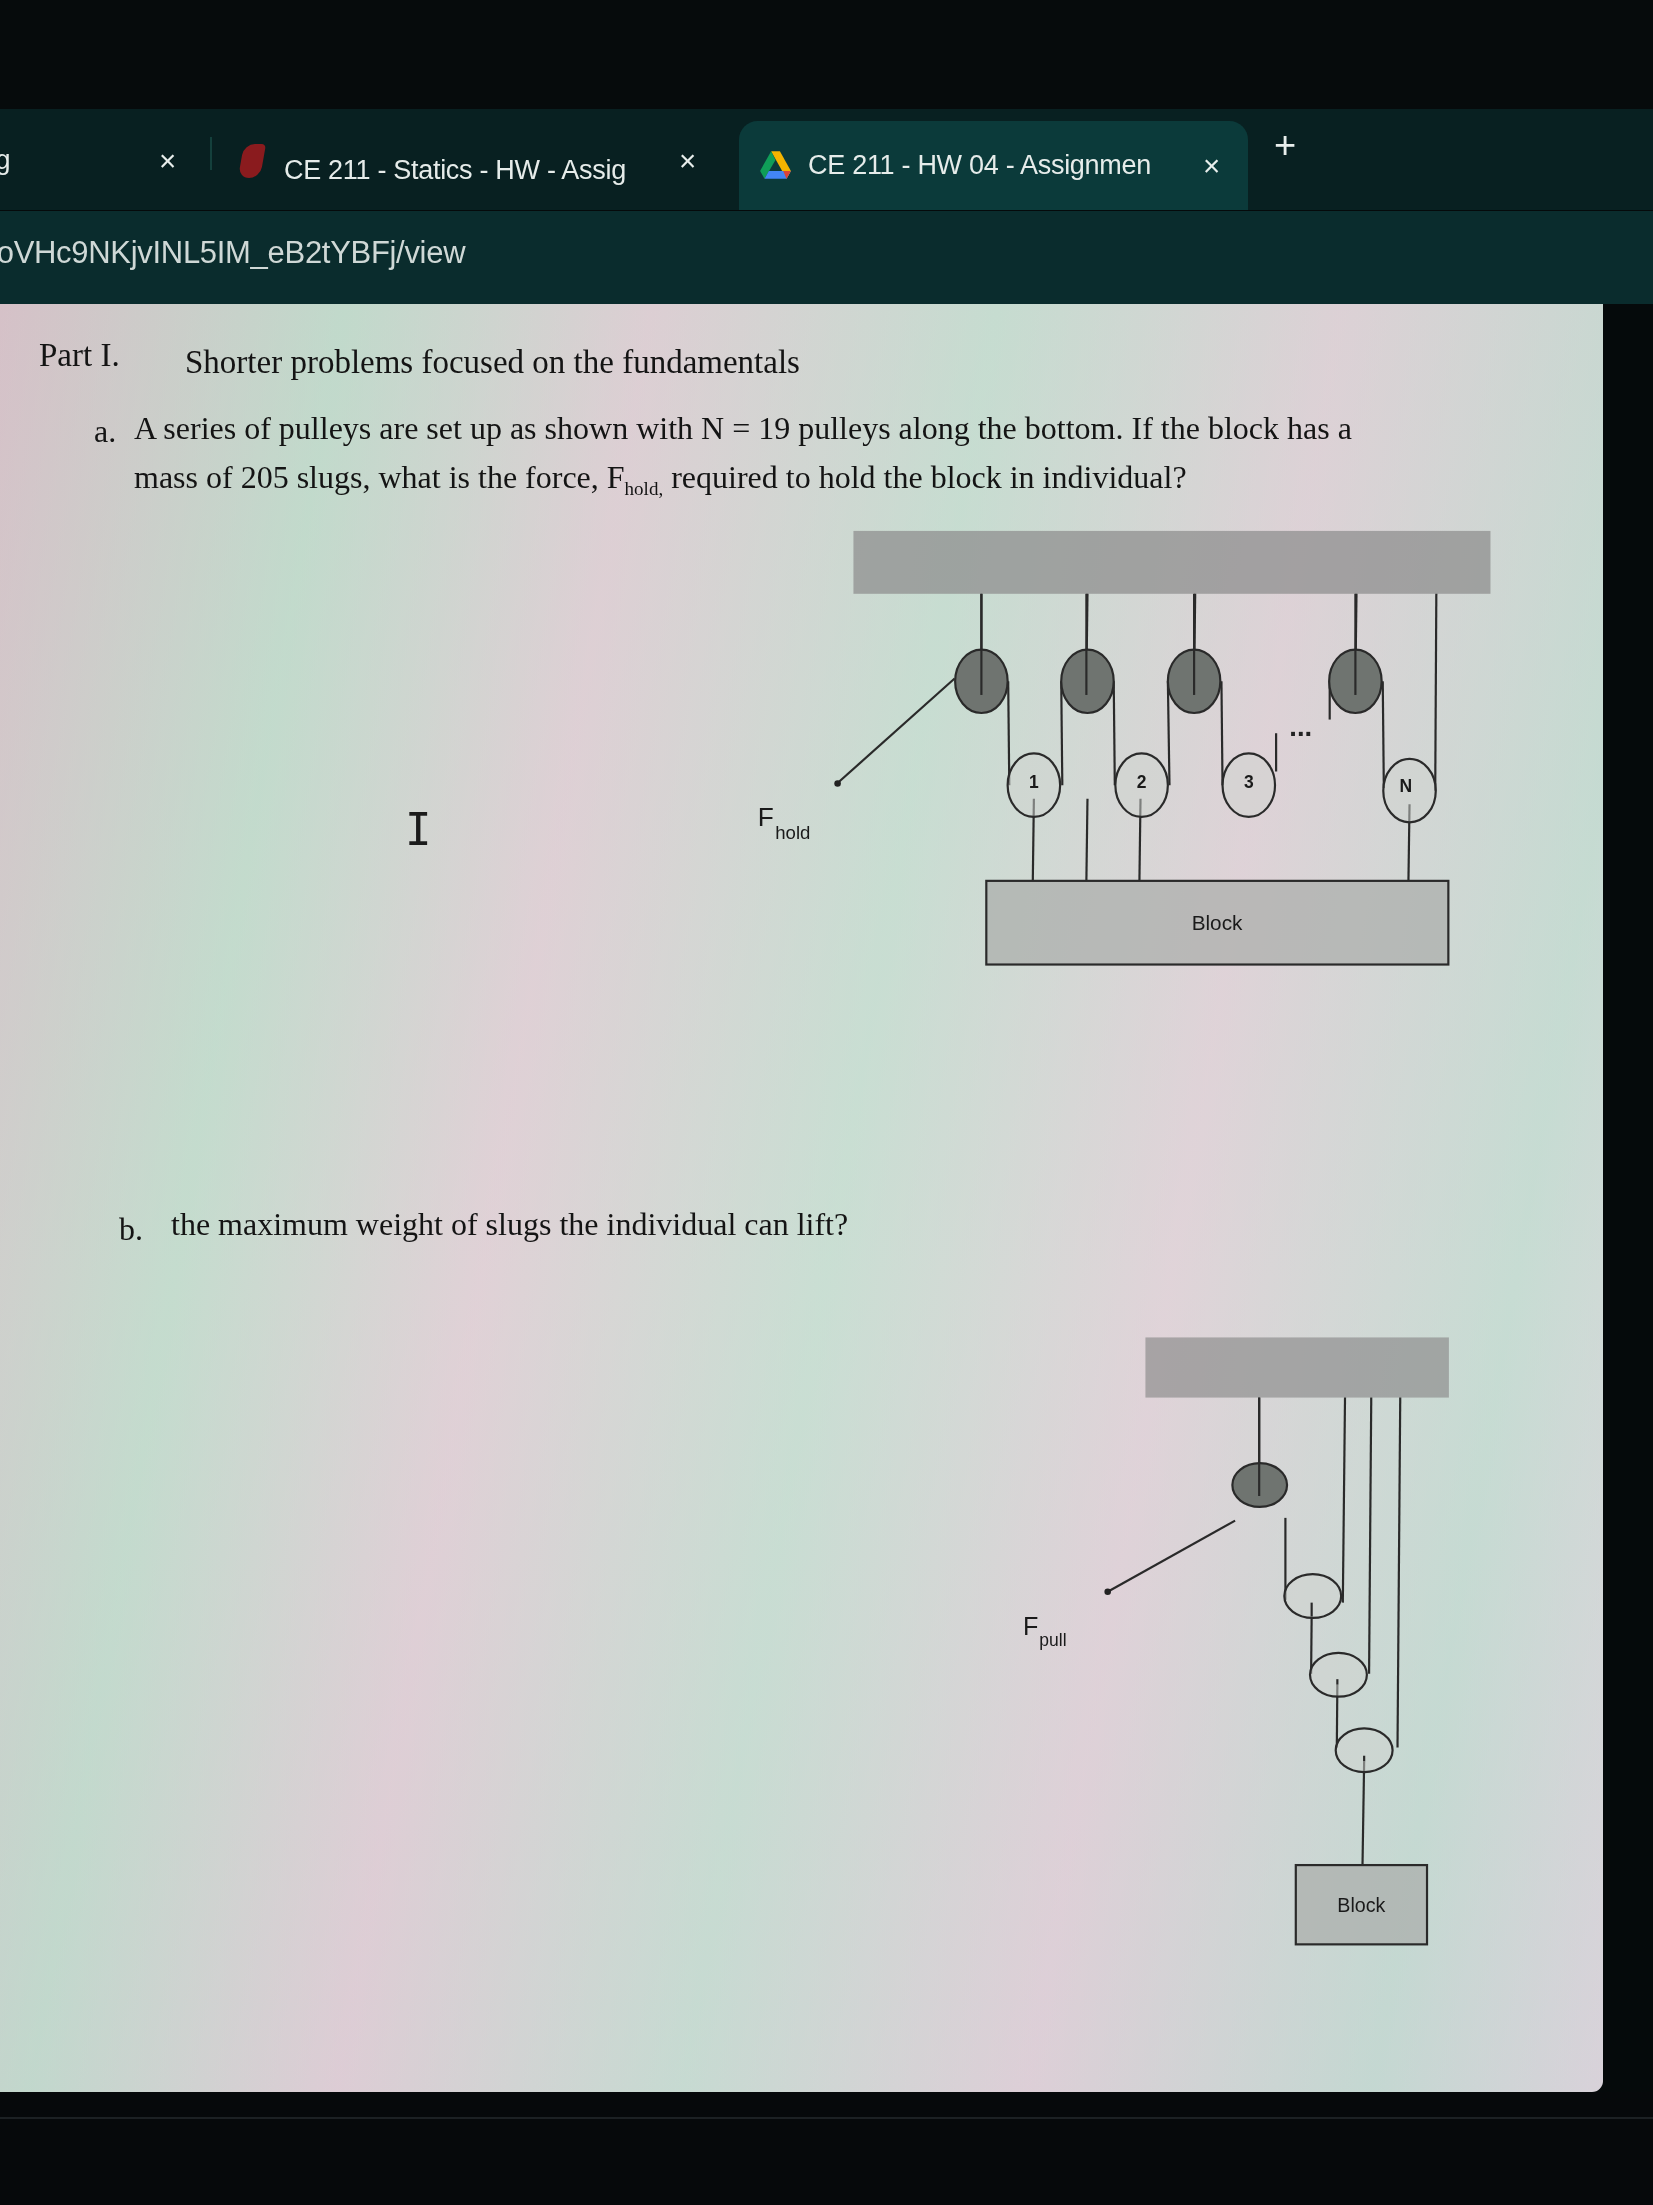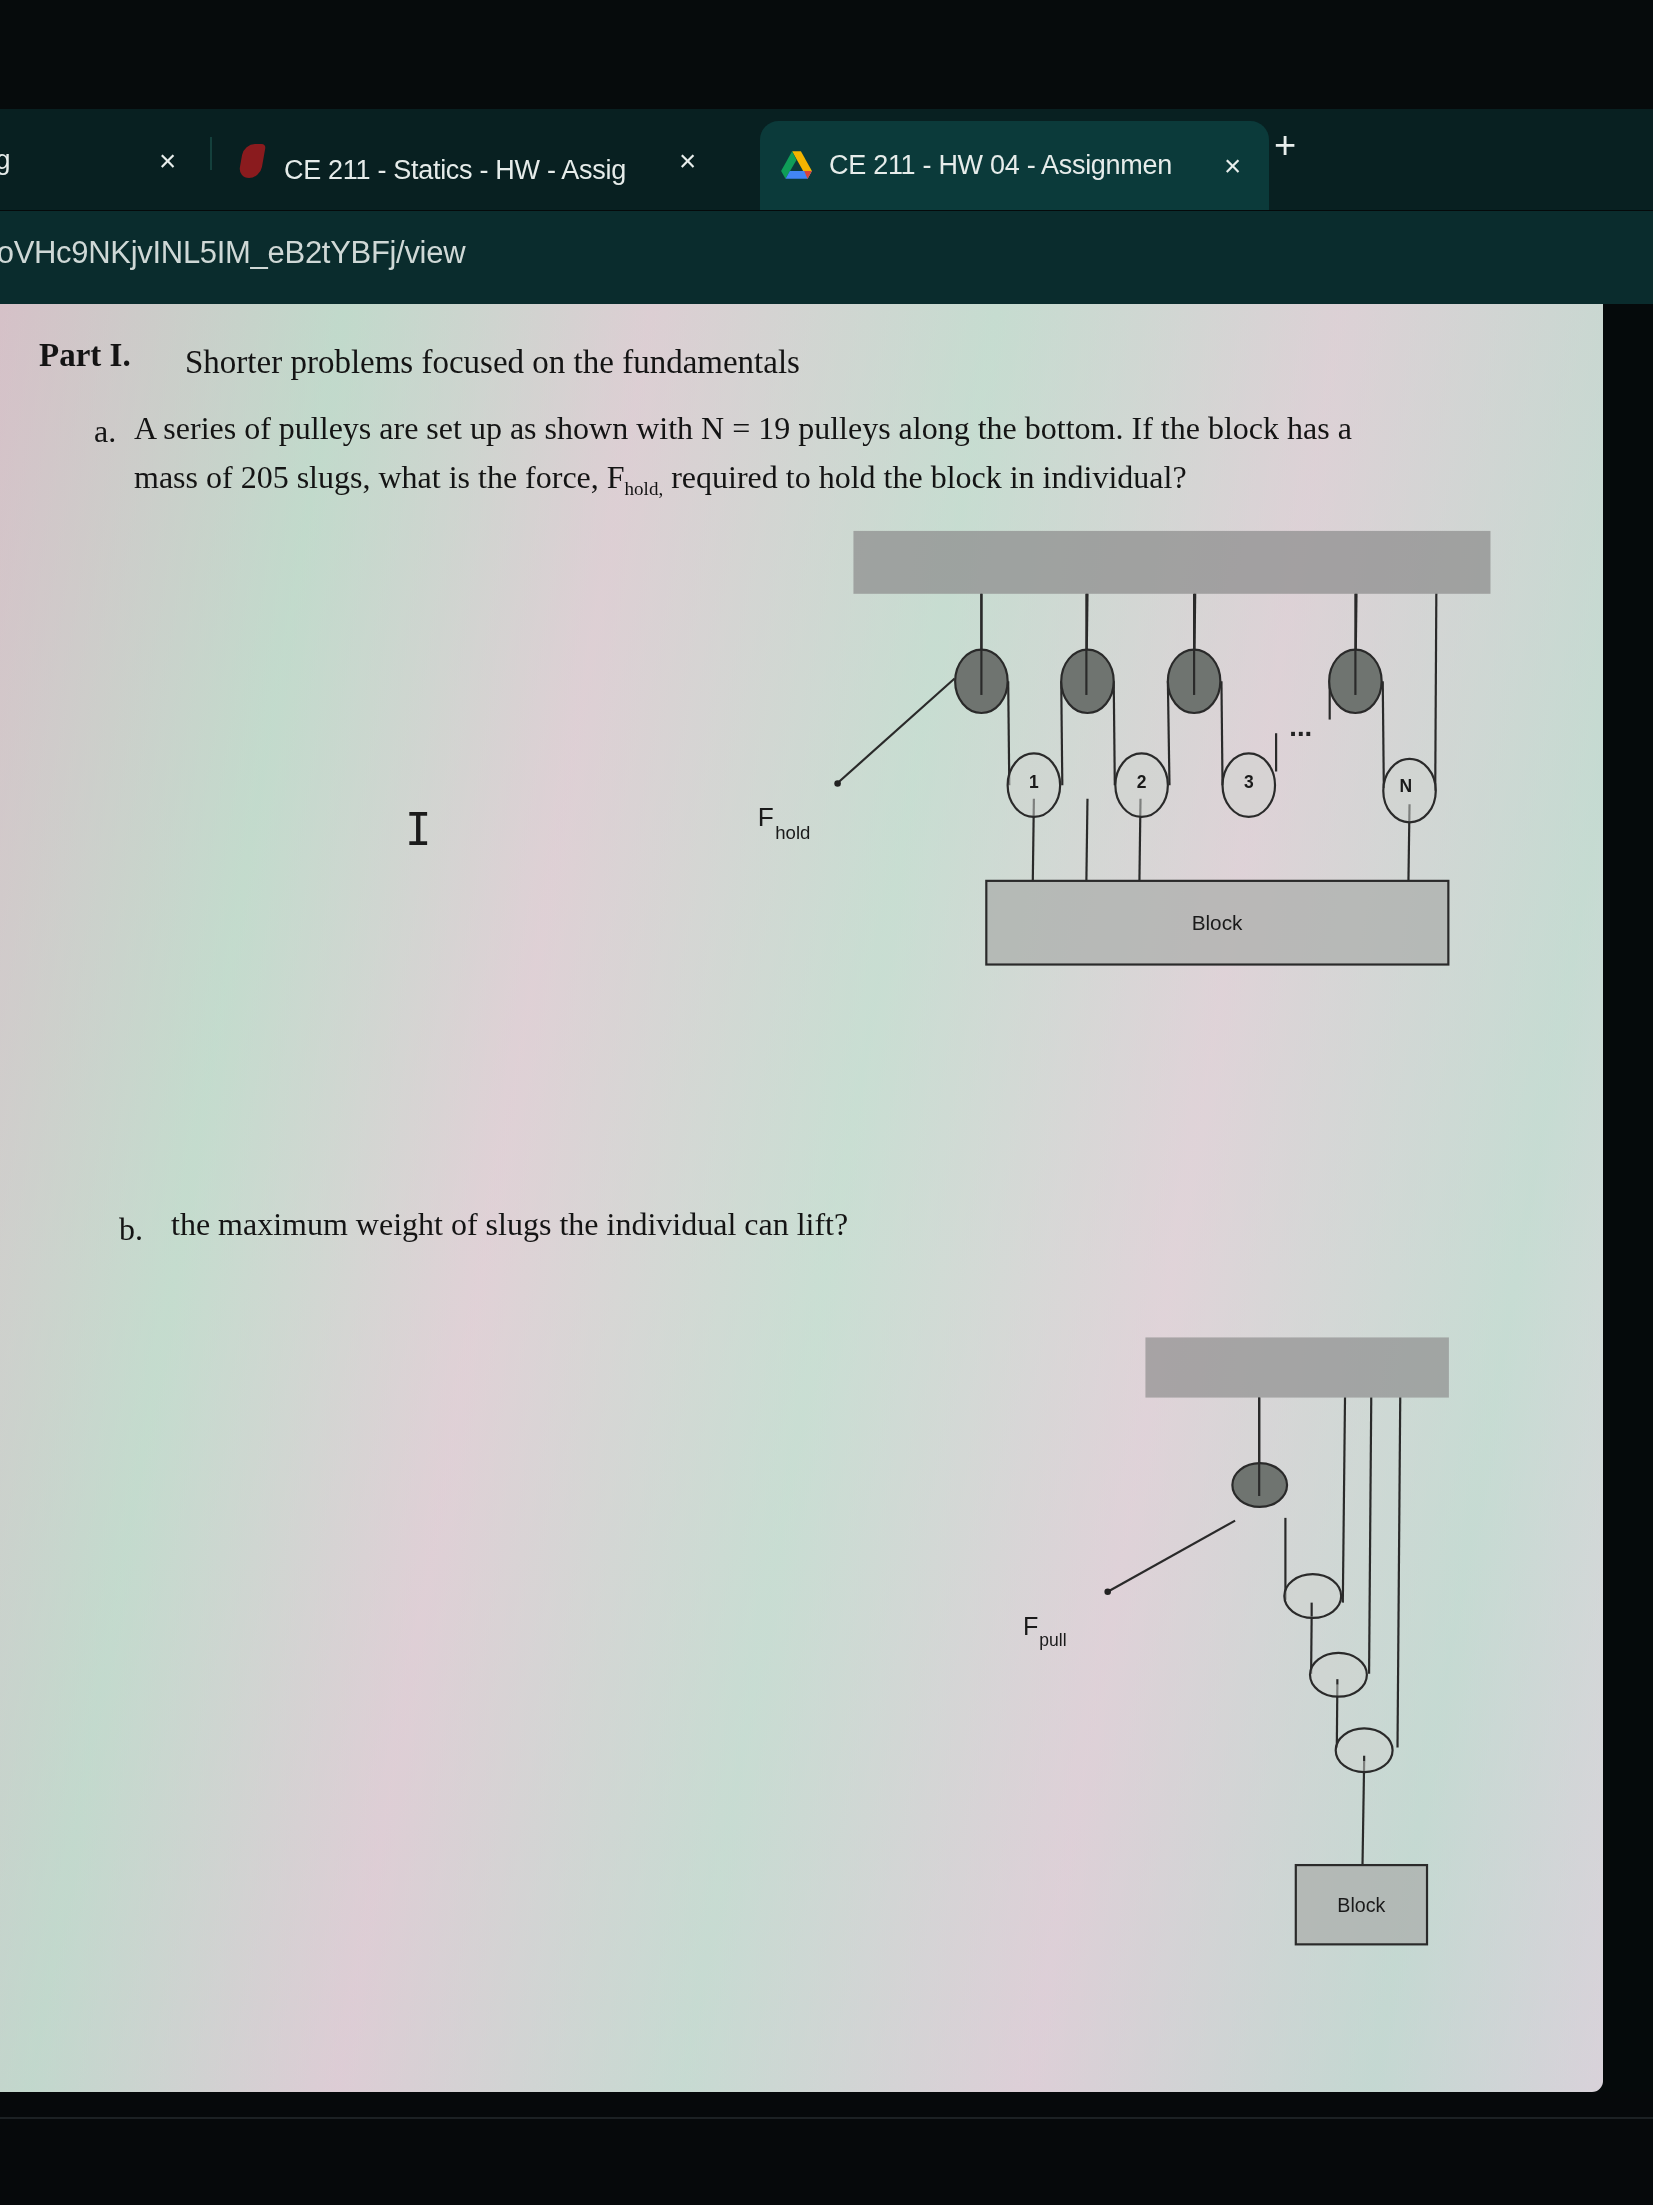--- a/index.html
+++ b/index.html
@@ -40,21 +40,21 @@
   }
   .page {
     position:absolute; left:0; top:304px; width:1603px; height:1788px;
     background:
       linear-gradient(100deg, rgba(210,160,180,0.45) 0%, rgba(170,215,190,0.5) 18%, rgba(225,190,205,0.45) 34%, rgba(180,220,200,0.5) 52%, rgba(225,195,210,0.45) 70%, rgba(175,215,200,0.5) 88%, rgba(215,200,215,0.4) 100%),
       linear-gradient(180deg, #d8dcd8 0%, #dfe1de 55%, #d9d8db 100%);
     border-bottom-right-radius:11px;
     overflow:hidden;
   }
   .doc { position:absolute; left:0; top:0; width:100%; height:100%; font-family:"Liberation Serif", serif; color:#141414; }
-  .part-label { position:absolute; left:39px; top:33px; font-size:33px; font-weight:bold; }
+  .part-label { position:absolute; left:39px; top:33px; font-size:33px; font-weight:normal; }
   .part-title { position:absolute; left:185px; top:40px; font-size:33px; }
   .q-letter { position:absolute; font-size:32px; }
   .q-text { position:absolute; font-size:32px; line-height:49px; white-space:nowrap; }
   .sub { font-size:19px; position:relative; top:6.6px; }
   .diagram { position:absolute; left:0; top:0; }
   .diagram text { font-family:"Liberation Sans", sans-serif; }
   .cursor { position:absolute; left:405px; top:804px; font-size:44px; color:#1b1b1b; font-family:"DejaVu Sans Mono", monospace; }
   .right-edge { position:absolute; left:1603px; top:304px; width:51px; height:1860px; background:#050a0b; }
   .bottom-bezel { position:absolute; left:0; top:2092px; width:1654px; height:113px; background:#06090b; }
   .bottom-line { position:absolute; left:0; top:2117px; width:1654px; height:2.2px; background:#1c2124; }
@@ -67,21 +67,21 @@
 <div class="tabbar">
   <div class="tab" style="left:0;width:197px;">
     <span class="title" style="margin-left:-4.4px;">g</span>
     <span class="close" style="left:159px;">×</span>
   </div>
   <div class="tab" style="left:241px;width:481px;">
     <span class="favicon-red"></span>
     <span class="title" style="max-width:361px;margin-top:20px;">CE 211 - Statics - HW - Assig</span>
     <span class="close" style="left:438px;">×</span>
   </div>
-  <div class="tab tab-active" style="left:739px;width:509px;top:12px;height:89px;margin-left:21px;">
+  <div class="tab tab-active" style="left:739px;width:509px;top:12px;height:89px;">
     <svg class="favicon-drive" viewBox="0 0 60 60" style="margin-left:19.7px;">
       <polygon points="22,4 38,4 58,40 50,54" fill="#f4b400"></polygon>
       <polygon points="22,4 2,40 10,54 30,20" fill="#0f9d58"></polygon>
       <polygon points="10,54 50,54 58,40 18,40" fill="#4285f4"></polygon>
       <polygon points="50,54 58,40 44,40" fill="#db4437"></polygon>
     </svg>
     <span class="title" style="max-width:361px;">CE 211 - HW 04 - Assignmen</span>
     <span class="close" style="left:464px;">×</span>
   </div>
   <span class="newtab" style="top:15.3px;">+</span>

